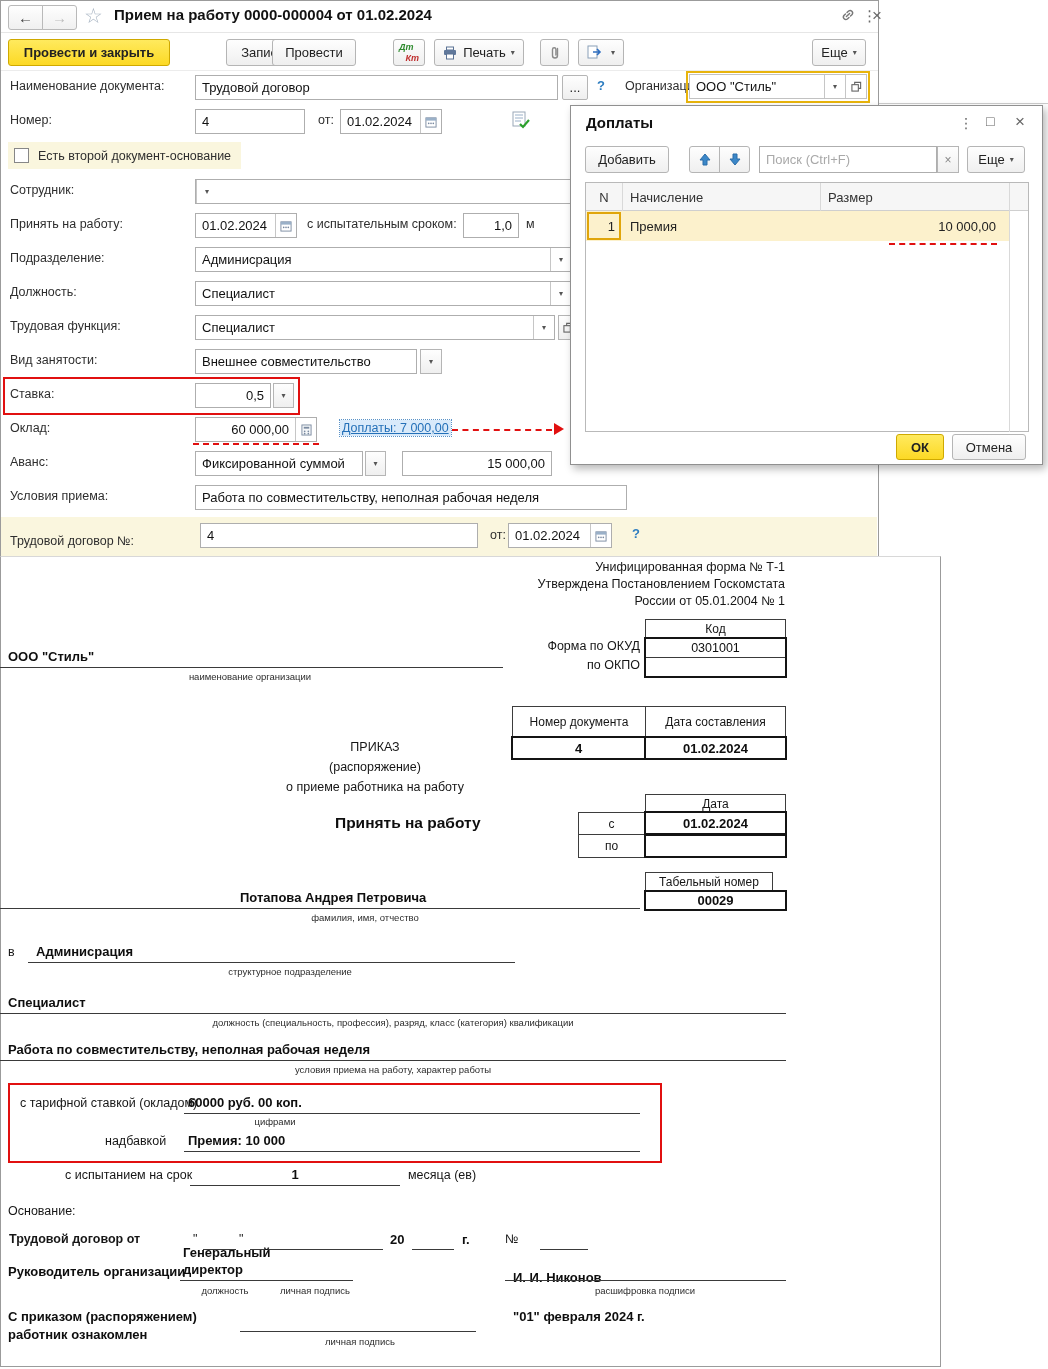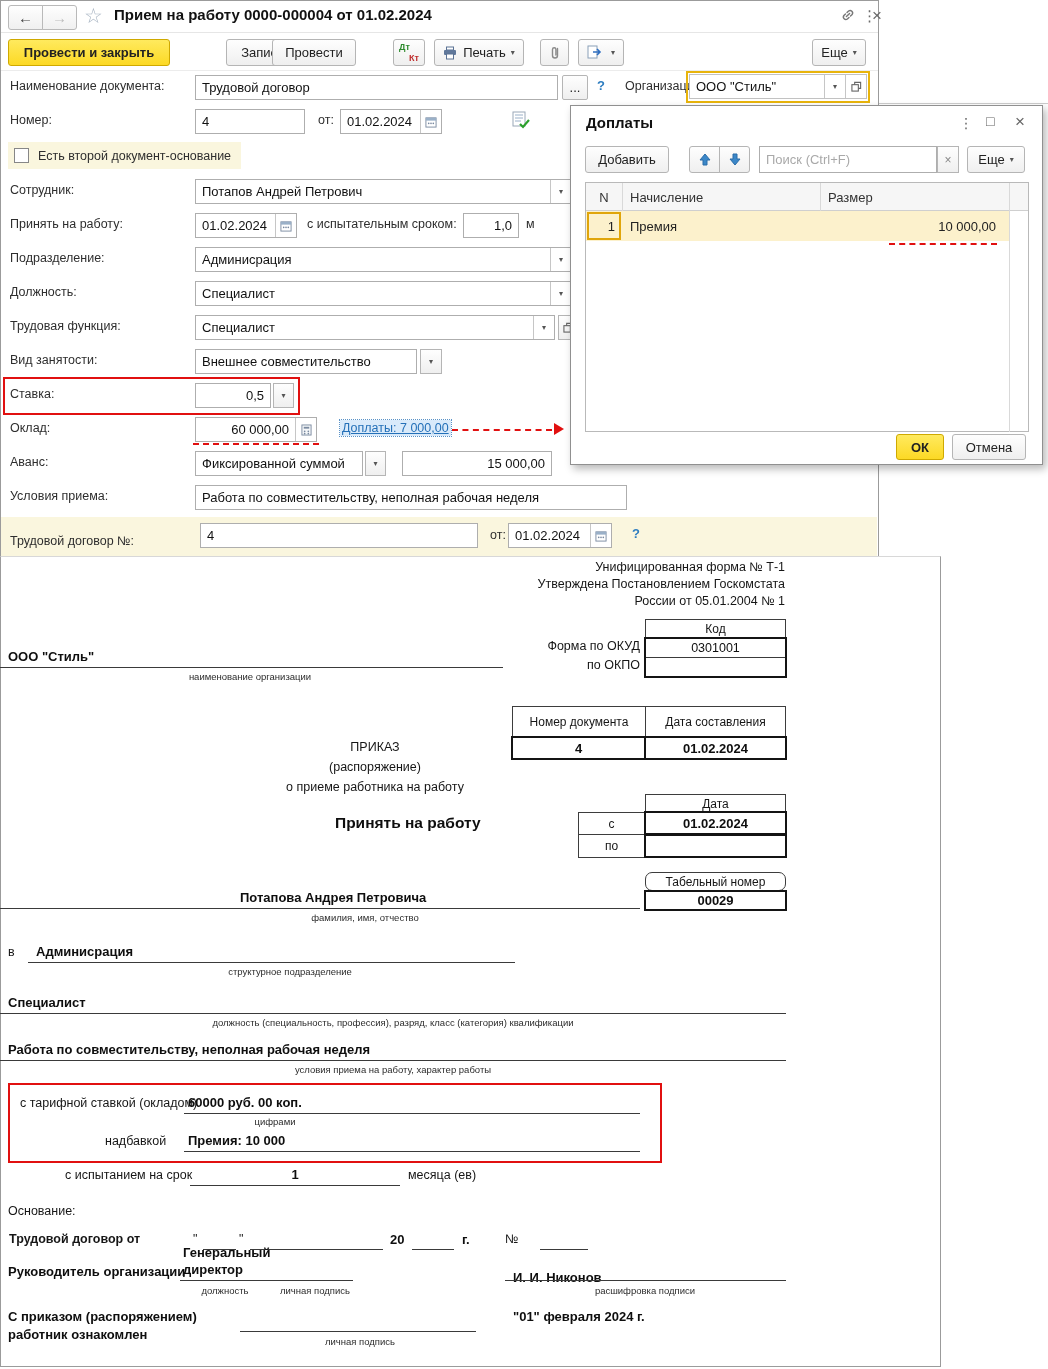--- a/index.html
+++ b/index.html
@@ -74,21 +74,21 @@
       </svg>
   </div>
   <div class="chromeico" style="left:862px;top:7px;">⋮</div>
   <div class="chromeico" style="left:872px;top:6px;font-size:17px;">×</div>
   <div class="sep" style="left:1px;top:32px;width:877px;height:1px;"></div>
 
   <div class="btn primary" style="left:8px;top:39px;width:162px;height:27px;">Провести и закрыть</div>
   <div class="btn" style="left:178px;top:39px;width:86px;height:27px;margin-left:48px;">Записать</div>
   <div class="btn" style="left:272px;top:39px;width:84px;height:27px;">Провести</div>
   <div class="btn" style="left:393px;top:39px;width:32px;height:27px;">
-    <span style="position:relative;width:20px;height:19px;display:block;">
+    <span style="position:relative;width:20px;height:19px;display:block;font-style:italic;">
       <span style="position:absolute;left:0;top:-1px;font-size:9px;font-weight:bold;color:#2e8b2e;">Дт</span>
       <span style="position:absolute;right:0;bottom:-1px;font-size:9px;font-weight:bold;color:#c03030;">Кт</span>
     </span>
   </div>
   <div class="btn" style="left:434px;top:39px;width:90px;height:27px;">
     <span style="margin-right:6px;display:flex;">
       <svg width="14" height="14" viewBox="0 0 14 14">
           <rect x="3.5" y="1" width="7" height="3" fill="#fff" stroke="#5a7294"></rect>
           <rect x="1" y="4" width="12" height="5" rx="1" fill="#60789b"></rect>
           <rect x="3.5" y="8" width="7" height="5" fill="#fff" stroke="#5a7294"></rect>
@@ -162,21 +162,20 @@
         <path d="M8 13 l3 3 l6 -7" stroke="#2ca02c" stroke-width="2.2" fill="none"></path>
       </svg>
   </div>
 
   <div class="yrow" style="left:8px;top:142px;width:233px;height:27px;"></div>
   <div class="cb" style="left:14px;top:148px;"></div>
   <div class="t lb" style="left:38px;top:149px;">Есть второй документ-основание</div>
 
   <div class="t lb" style="left:10px;top:183px;">Сотрудник:</div>
   <div class="fld" style="left:195px;top:179px;width:377px;">
-    <div class="tx">Потапов Андрей Петрович</div>
       <div class="sb">▾</div>
   </div>
 
   <div class="t lb" style="left:10px;top:217px;">Принять на работу:</div>
   <div class="fld" style="left:195px;top:213px;width:102px;">
     <div class="tx">01.02.2024</div>
     <div class="sb">
       <svg width="12" height="12" viewBox="0 0 13 13">
           <rect x="1" y="2" width="11" height="10" fill="#fff" stroke="#7a8aa0"></rect>
           <rect x="1" y="2" width="11" height="3" fill="#9ab0c8"></rect>
@@ -352,21 +351,21 @@
   <div class="ctk" style="left:644px;top:736px;width:143px;height:24px;">01.02.2024</div>
 
   <div class="pfb" style="left:335px;top:814px;font-size:15.5px;">Принять на работу</div>
 
   <div class="cth" style="left:645px;top:794px;width:141px;height:19px;">Дата</div>
   <div class="cth" style="left:578px;top:812px;width:67px;height:23px;">с</div>
   <div class="cth" style="left:578px;top:834px;width:67px;height:24px;">по</div>
   <div class="ctk" style="left:644px;top:811px;width:143px;height:24px;">01.02.2024</div>
   <div class="ctk" style="left:644px;top:834px;width:143px;height:24px;"></div>
 
-  <div class="cth" style="left:645px;top:872px;width:141px;height:19px;border-radius:7px;">Табельный номер</div>
+  <div class="cth" style="left:645px;top:872px;width:128px;height:19px;">Табельный номер</div>
   <div class="ctk" style="left:644px;top:890px;width:143px;height:21px;">00029</div>
 
   <div class="pfb" style="left:240px;top:890px;">Потапова Андрея Петровича</div>
   <div class="ln" style="left:0;top:890px;width:640px;height:18px;"></div>
   <div class="cap" style="left:230px;top:912px;width:270px;">фамилия, имя, отчество</div>
 
   <div class="pf" style="left:8px;top:945px;">в</div>
   <div class="pfb" style="left:36px;top:944px;">Админисрация</div>
   <div class="ln" style="left:28px;top:944px;width:487px;height:18px;"></div>
   <div class="cap" style="left:160px;top:966px;width:260px;">структурное подразделение</div>

